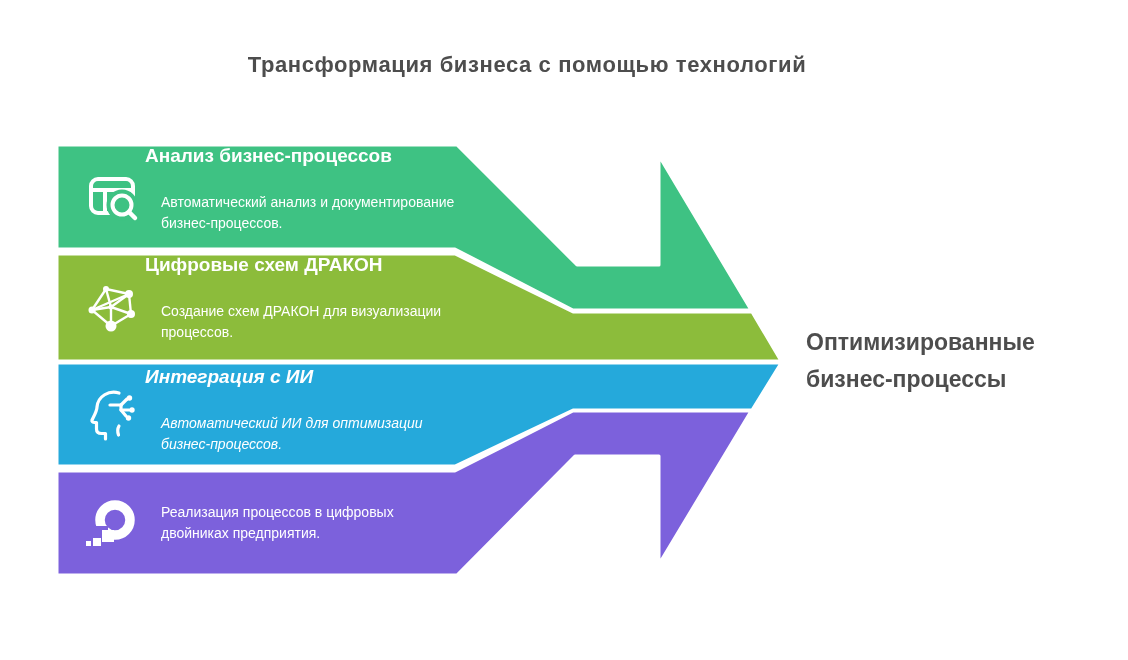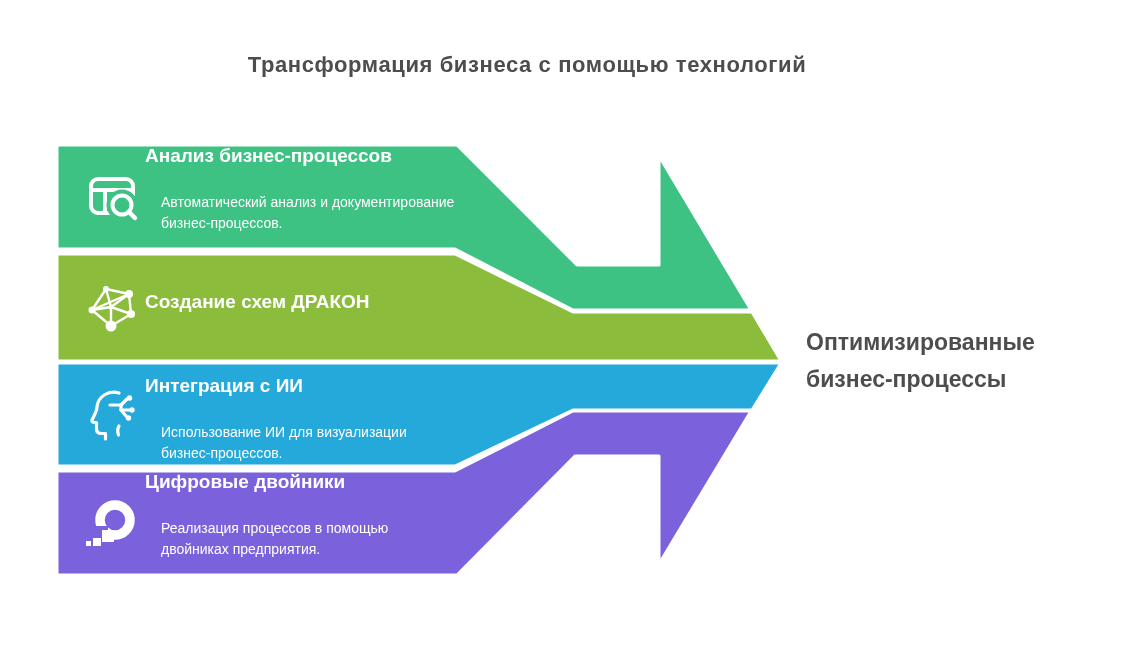--- a/index.html
+++ b/index.html
@@ -11,21 +11,21 @@
     position:absolute;top:52px;left:0;width:1054px;text-align:center;
     font-size:22px;font-weight:bold;letter-spacing:0.6px;color:#4D4D4D;
   }
   .diagram-svg{position:absolute;left:0;top:0;}
   .band-text{
     position:absolute;left:145px;width:330px;height:104px;
     display:flex;flex-direction:column;justify-content:center;color:#ffffff;
   }
   .band-text .step-title{font-size:19px;font-weight:bold;margin:0 0 9px 0;}
   .band-text .step-desc{font-size:14px;line-height:21px;white-space:pre-line;margin:16px;}
-  .bt1{top:145px;} .bt2{top:254px;} .bt3{top:375px;} .bt4{top:471px;}
+  .bt1{top:145px;} .bt2{top:254px;} .bt3{top:366px;font-style:italic;} .bt4{top:471px;}
   .icon-box{position:absolute;left:84px;width:56px;height:56px;}
   .ib1{top:169px;} .ib2{top:278px;} .ib3{top:386px;} .ib4{top:495px;}
   .result-label{
     position:absolute;left:806px;top:324px;width:315px;
     font-size:23px;font-weight:bold;line-height:37px;color:#4D4D4D;white-space:pre-line;
   }
 </style>
 </head>
 <body>
 
@@ -108,31 +108,32 @@
     </svg>
   </div>
 
   <div class="band-text bt1">
     <div class="step-title">Анализ бизнес-процессов</div>
     <div class="step-desc">Автоматический анализ и документирование
 бизнес-процессов.</div>
   </div>
 
   <div class="band-text bt2">
-    <div class="step-title">Создание схем ДРАКОН</div>
+    <div class="step-title">Цифровые схем ДРАКОН</div>
+    <div class="step-desc">Создание схем ДРАКОН для визуализации
+процессов.</div>
   </div>
 
   <div class="band-text bt3">
     <div class="step-title">Интеграция с ИИ</div>
-    <div class="step-desc">Использование ИИ для визуализации
+    <div class="step-desc">Автоматический ИИ для оптимизации
 бизнес-процессов.</div>
   </div>
 
   <div class="band-text bt4">
-    <div class="step-title">Цифровые двойники</div>
-    <div class="step-desc">Реализация процессов в помощью
+    <div class="step-desc">Реализация процессов в цифровых
 двойниках предприятия.</div>
   </div>
 
   <div class="result-label">Оптимизированные
 бизнес-процессы</div>
 
 </div>
 
 </body></html>

